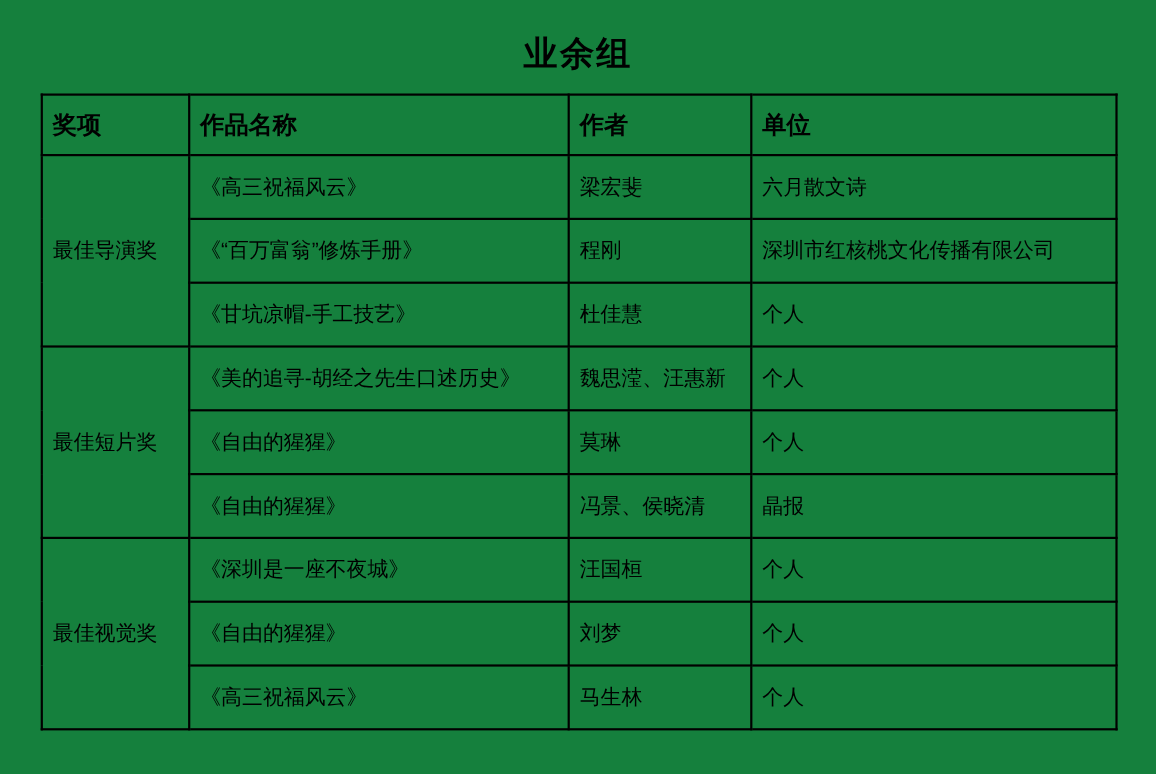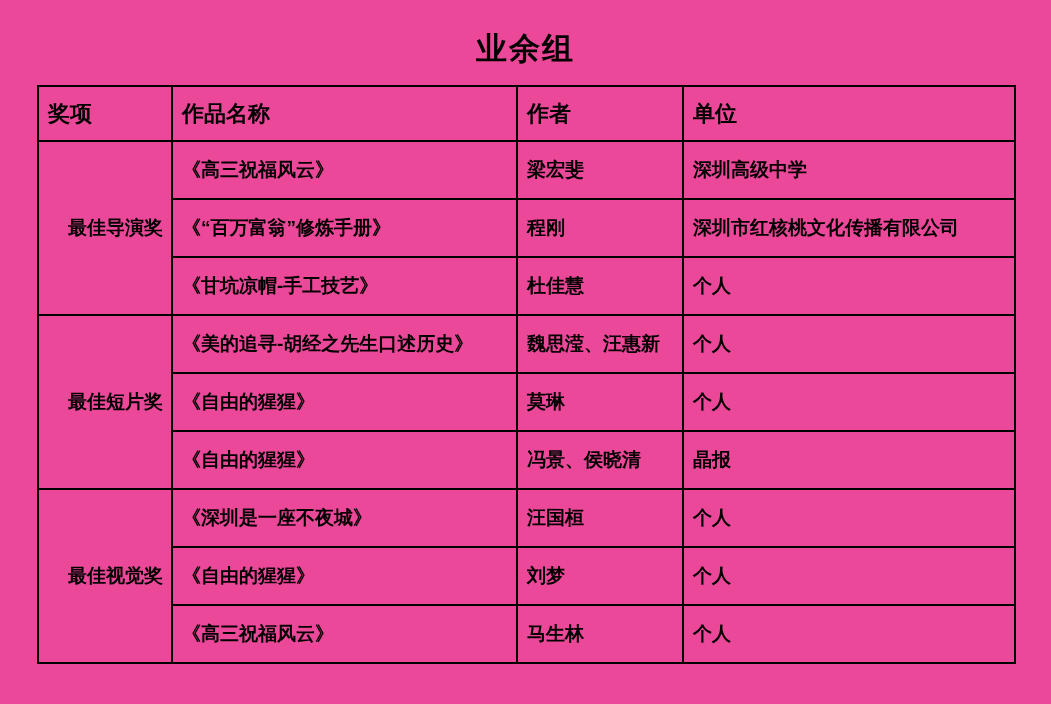--- a/index.html
+++ b/index.html
@@ -5,21 +5,21 @@
   html, body {
     margin: 0;
     padding: 0;
     background: #ffffff;
     font-family: "Liberation Sans", "DejaVu Sans", sans-serif;
   }
   .page {
     position: relative;
     width: 1051px;
     height: 704px;
-    background: #ec4899;
+    background: #15803d;
     overflow: hidden;
   }
   .doc-title {
     position: absolute;
     top: 28px;
     left: 0;
     width: 100%;
     text-align: center;
     font-size: 31px;
     font-weight: 700;
@@ -48,27 +48,26 @@
   table.awards thead tr { height: 55px; }
   table.awards tbody tr { height: 58px; }
   table.awards th {
     text-align: left;
     font-size: 22px;
     font-weight: 700;
     vertical-align: middle;
   }
   table.awards td {
     font-size: 19px;
-    font-weight: 700;
+    font-weight: 400;
     vertical-align: middle;
   }
   td.award-cell {
     vertical-align: top;
     padding-top: 16px;
-    text-align: right;
   }
 </style>
 </head>
 <body>
 
 <div class="page">
   <div class="doc-title">业余组</div>
 
   <table class="awards">
     <colgroup>
@@ -83,21 +82,21 @@
         <th>作品名称</th>
         <th>作者</th>
         <th>单位</th>
       </tr>
     </thead>
     <tbody id="table-body">
         <tr>
           <td class="award-cell" rowspan="3">最佳导演奖</td>
           <td>《高三祝福风云》</td>
           <td>梁宏斐</td>
-          <td>深圳高级中学</td>
+          <td>六月散文诗</td>
         </tr>
         <tr>
           <td>《“百万富翁”修炼手册》</td>
           <td>程刚</td>
           <td>深圳市红核桃文化传播有限公司</td>
         </tr>
         <tr>
           <td>《甘坑凉帽-手工技艺》</td>
           <td>杜佳慧</td>
           <td>个人</td>

